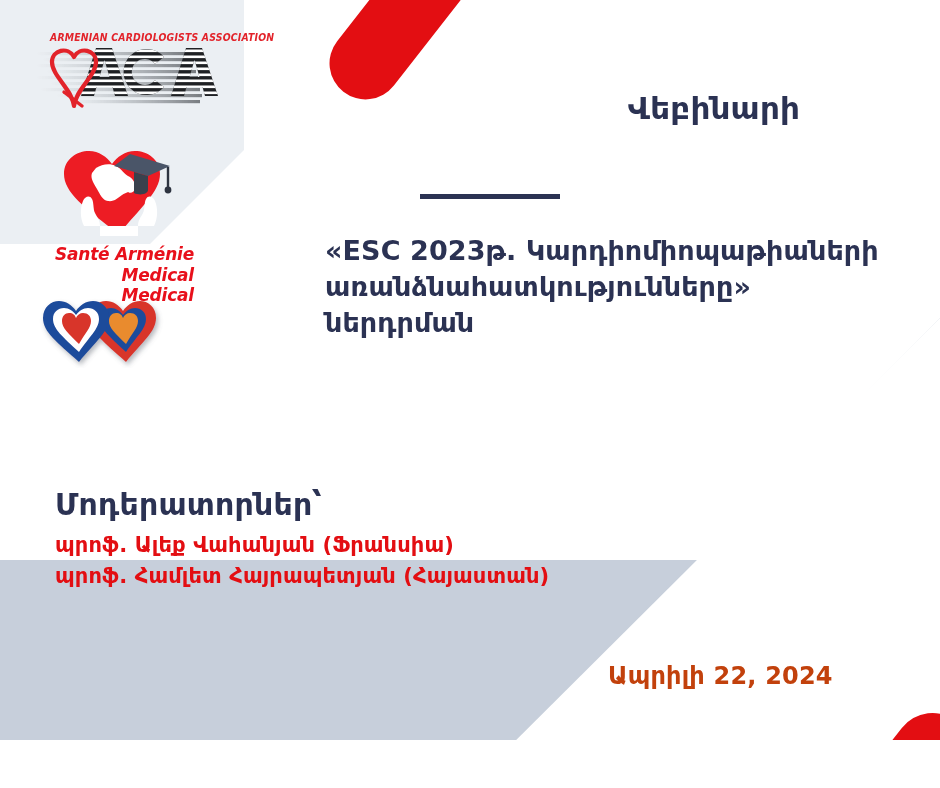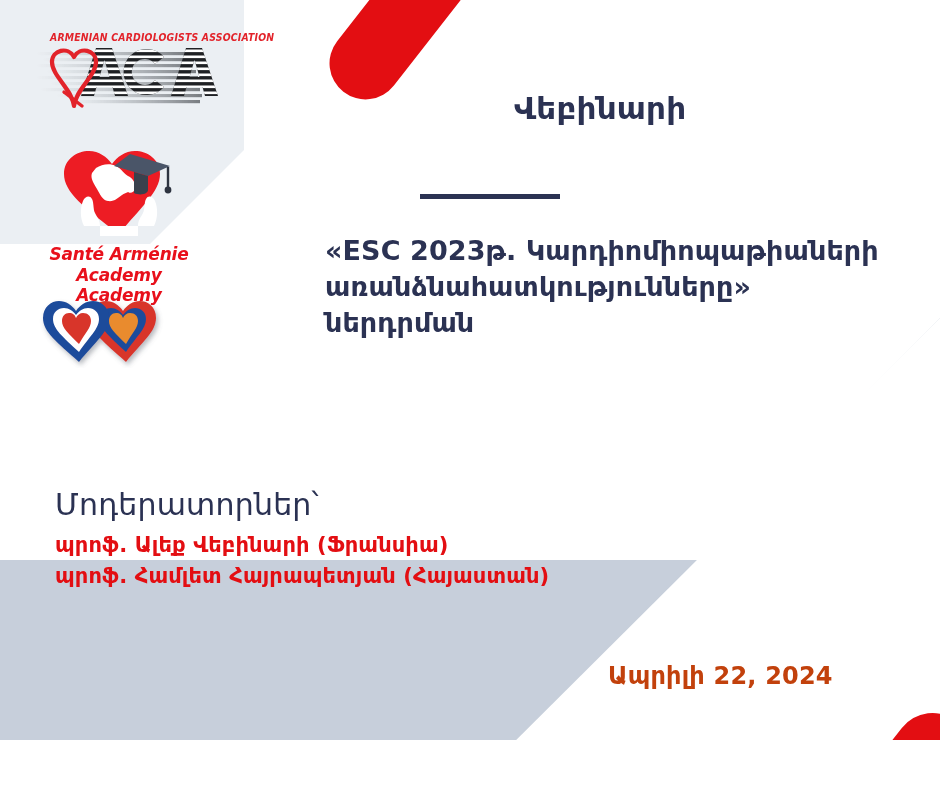--- a/index.html
+++ b/index.html
@@ -131,21 +131,21 @@
     white-space: nowrap;
     transform: scaleX(0.97);
     transform-origin: left center;
   }
 
   .logo-santé {
     position: absolute;
     left: 44px;
     top: 140px;
     width: 150px;
-    text-align: center;
+    text-align: right;
   }
   .logo-santé-text {
     font-family: "DejaVu Sans", "Liberation Sans", sans-serif;
     font-size: 17px;
     font-weight: bold;
     font-style: italic;
     color: #e8101b;
     line-height: 1.22;
     letter-spacing: -0.2px;
   }
@@ -162,20 +162,21 @@
   .headline {
     position: absolute;
     left: 514px;
     top: 88px;
     width: 400px;
     color: #2b3253;
     font-size: 31px;
     font-weight: bold;
     line-height: 1.32;
     letter-spacing: 0.2px;
+    text-align: center;
   }
 
   .headline-rule {
     position: absolute;
     left: 420px;
     top: 194px;
     width: 140px;
     height: 5px;
     background: #2b3253;
   }
@@ -195,21 +196,21 @@
   
   .moderators {
     position: absolute;
     left: 55px;
     top: 486px;
     width: 620px;
   }
   .moderators-heading {
     color: #2b3253;
     font-size: 30px;
-    font-weight: normal;
+    font-weight: bold;
     line-height: 1.25;
     letter-spacing: 0.2px;
     margin-bottom: 6px;
   }
   .moderator-name {
     color: #e30e12;
     font-size: 21px;
     font-weight: bold;
     line-height: 1.52;
     letter-spacing: 0.1px;
@@ -313,21 +314,21 @@
         <path d="M110 86 C114 78, 114 68, 111 61 C109 56, 104 55, 102 59 C100 63, 101 69, 99 73
                  C97 77, 94 80, 94 86 Z" fill="#ffffff"></path>
         <path d="M56 86 L94 86 L94 96 L56 96 Z" fill="#ffffff"></path>
 
         <path d="M86 14 L126 26 L104 36 L70 26 Z" fill="#4a5568"></path>
         <path d="M104 36 L104 50 C104 54, 96 56, 90 53 L90 32 Z" fill="#39414d"></path>
         <path d="M124 27 L124 48" stroke="#2d3340" stroke-width="2.4"></path>
         <circle cx="124" cy="50" r="3.4" fill="#2d3340"></circle>
       </svg>
       <div class="logo-santé-text">Santé Arménie</div>
-      <div class="logo-santé-text">Academy Academy</div>
+      <div class="logo-santé-text">Medical Medical</div>
     </div>
 
     <div class="logo-hearts">
       <svg width="134" height="86" viewBox="0 0 134 86">
         <defs>
           <filter id="heartShadow" x="-25%" y="-25%" width="160%" height="160%">
             <feDropShadow dx="2" dy="3" stdDeviation="2.4" flood-color="#5c6470" flood-opacity="0.45"></feDropShadow>
           </filter>
         </defs>
         <g filter="url(#heartShadow)">
@@ -357,19 +358,19 @@
   <div class="headline-rule"></div>
 
   <div class="subject">
     <div>«ESC 2023թ. Կարդիոմիոպաթիաների</div>
     <div>առանձնահատկությունները»</div>
     <div>ներդրման</div>
   </div>
 
   <div class="moderators">
     <div class="moderators-heading">Մոդերատորներ՝</div>
-    <div class="moderator-name">պրոֆ. Ալեք Վեբինարի (Ֆրանսիա)</div>
+    <div class="moderator-name">պրոֆ. Ալեք Վահանյան (Ֆրանսիա)</div>
     <div class="moderator-name">պրոֆ. Համլետ Հայրապետյան (Հայաստան)</div>
   </div>
 
   <div class="event-date">Ապրիլի 22, 2024</div>
 
 </div>
 
 </body></html>

